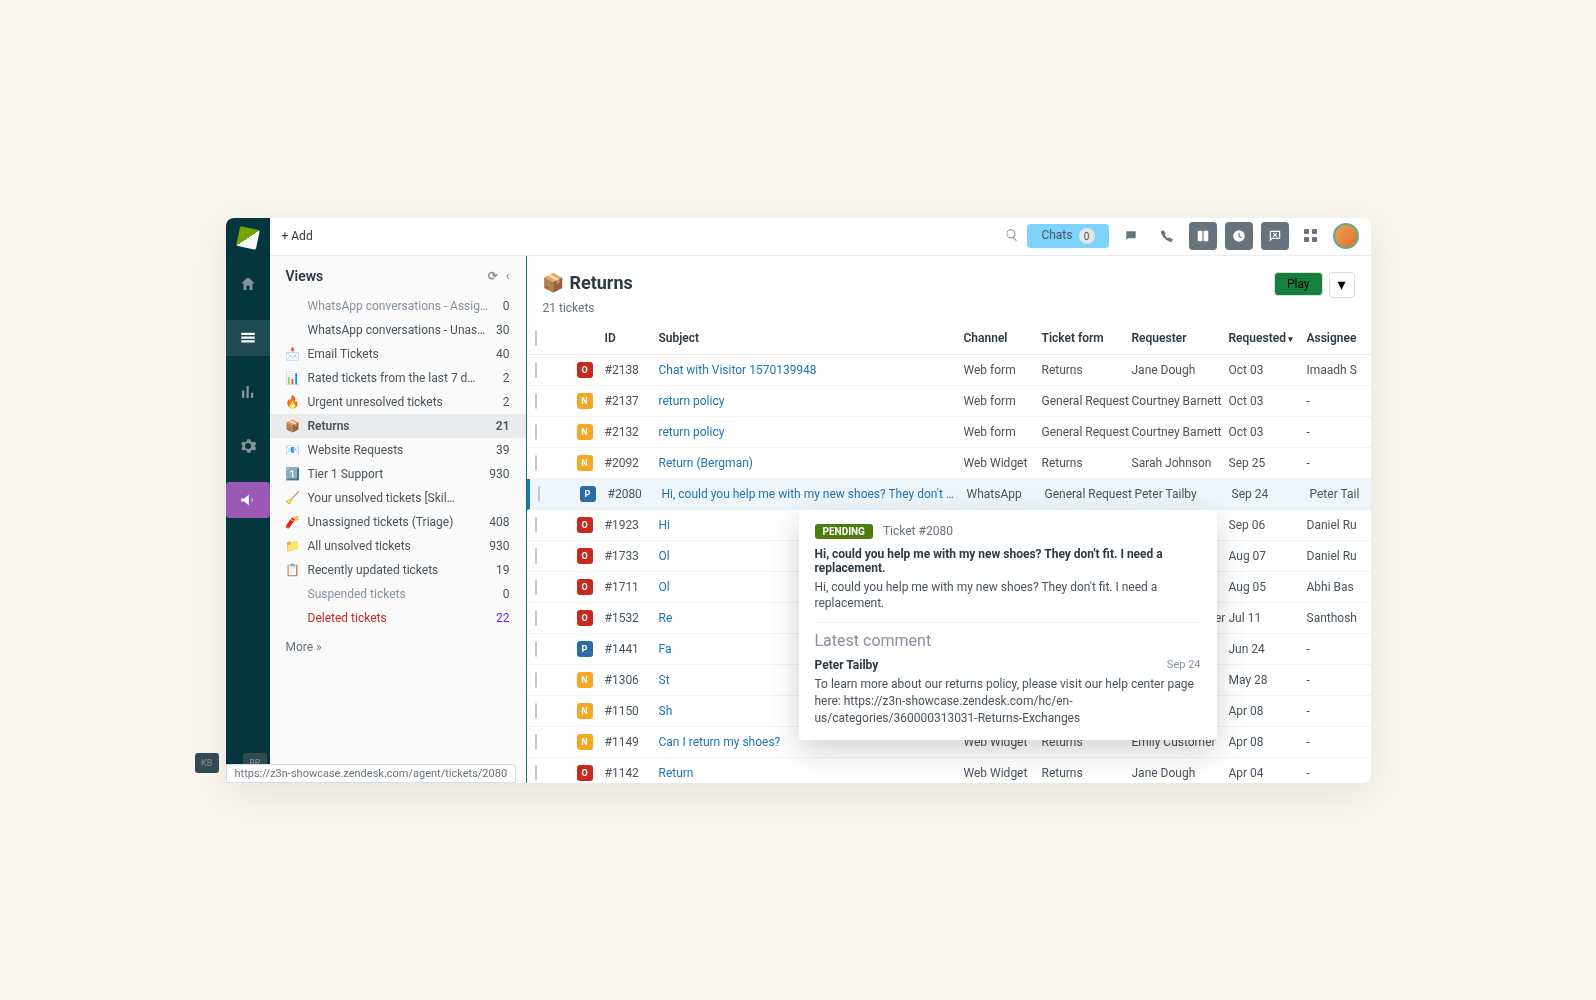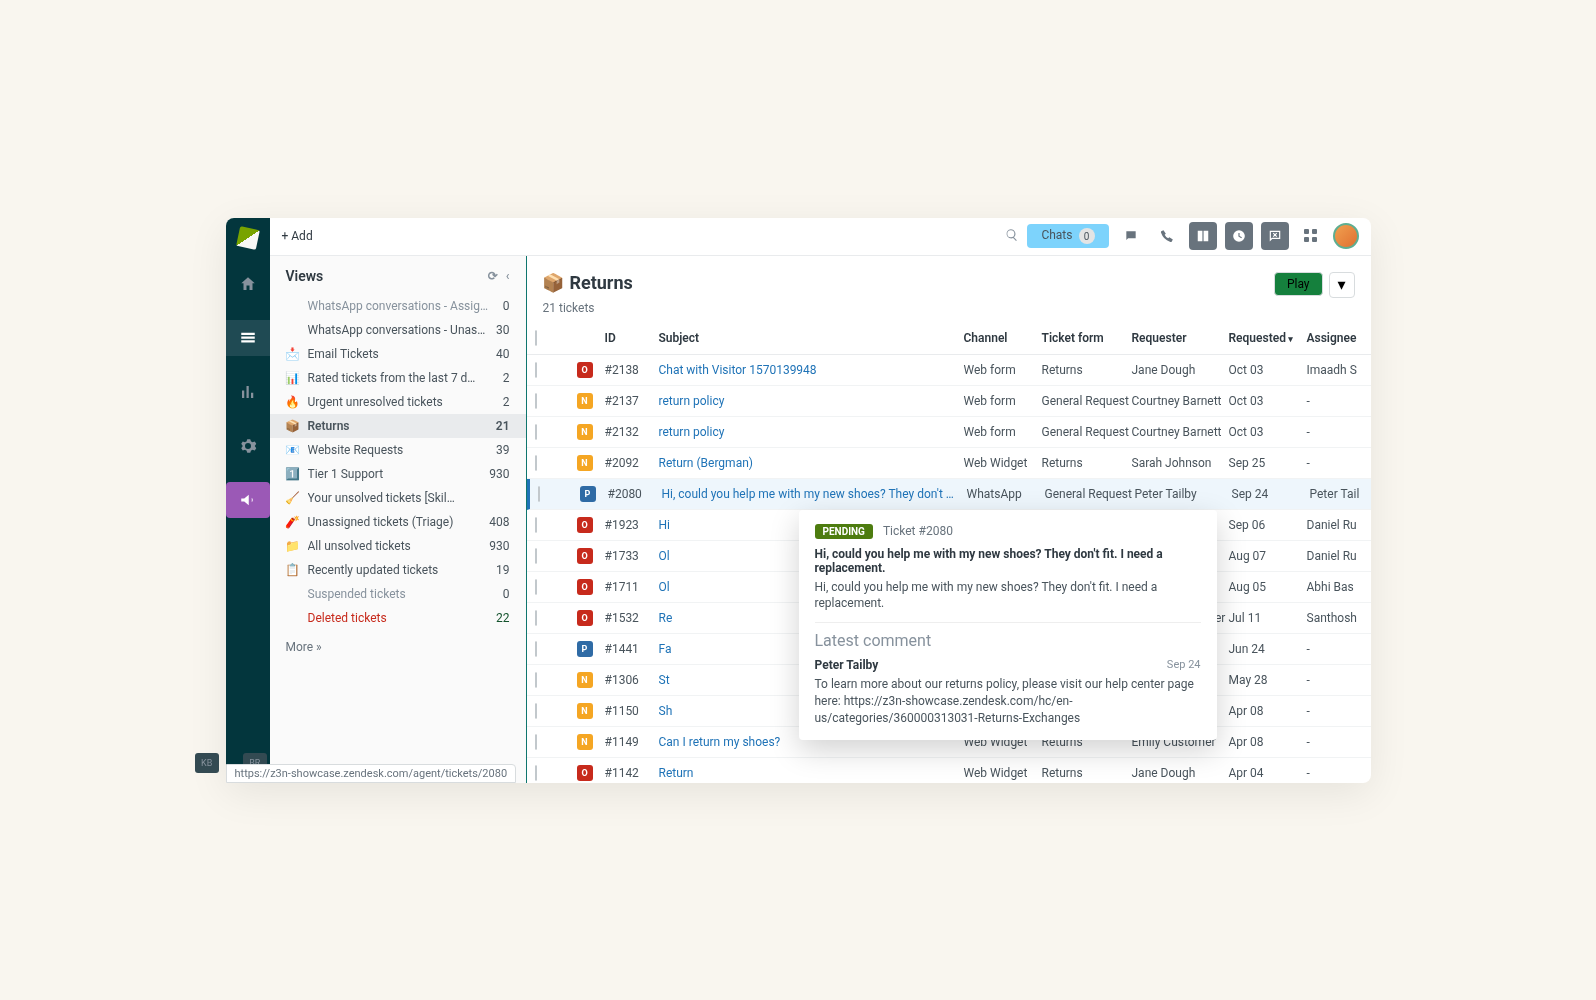--- a/index.html
+++ b/index.html
@@ -32,21 +32,21 @@
 .sidebar .hdr{display:flex;align-items:center;padding:0 16px 10px;color:#2f3941;font-weight:600;font-size:14px}
 .sidebar .hdr .sp{flex:1}
 .sidebar .hdr .ic2{color:#87929d;font-size:12px;margin-left:8px;cursor:pointer}
 .vitem{display:flex;align-items:center;padding:5px 16px;font-size:12px;color:#49545c;cursor:pointer;gap:6px}
 .vitem.selected{background:#e9ebed;font-weight:600}
 .vitem .emo{width:16px;font-size:12px}
 .vitem .lbl{flex:1;white-space:nowrap;overflow:hidden;text-overflow:ellipsis}
 .vitem .cnt{font-size:12px;color:#49545c}
 .vitem.muted .lbl{color:#87929d}
 .vitem.deleted .lbl{color:#c72a1c}
-.vitem.deleted .cnt{color:#14532d}
+.vitem.deleted .cnt{color:#6d28d9}
 .more{padding:10px 16px;font-size:12px;color:#68737d;cursor:pointer}
 .content{flex:1;display:flex;flex-direction:column;min-width:0;overflow:hidden}
 .content-hdr{padding:16px 16px 8px;display:flex;align-items:flex-start}
 .content-hdr .title{font-size:18px;font-weight:700;color:#2f3941}
 .content-hdr .sub{font-size:12px;color:#68737d;margin-top:8px}
 .content-hdr .sp{flex:1}
 .content-hdr .play{border:1px solid #d8dcde;border-radius:4px;padding:4px 12px;font-size:12px;cursor:pointer;margin-right:6px;background:#15803d}
 .content-hdr .drop{border:1px solid #d8dcde;border-radius:4px;width:26px;height:26px;display:flex;align-items:center;justify-content:center;cursor:pointer;background:#fff}
 .table{flex:1;overflow-x:auto;overflow-y:hidden}
 .thead,.trow{display:grid;grid-template-columns:30px 40px 54px 305px 78px 90px 97px 78px 70px;align-items:center;font-size:12px;padding:0 8px}

